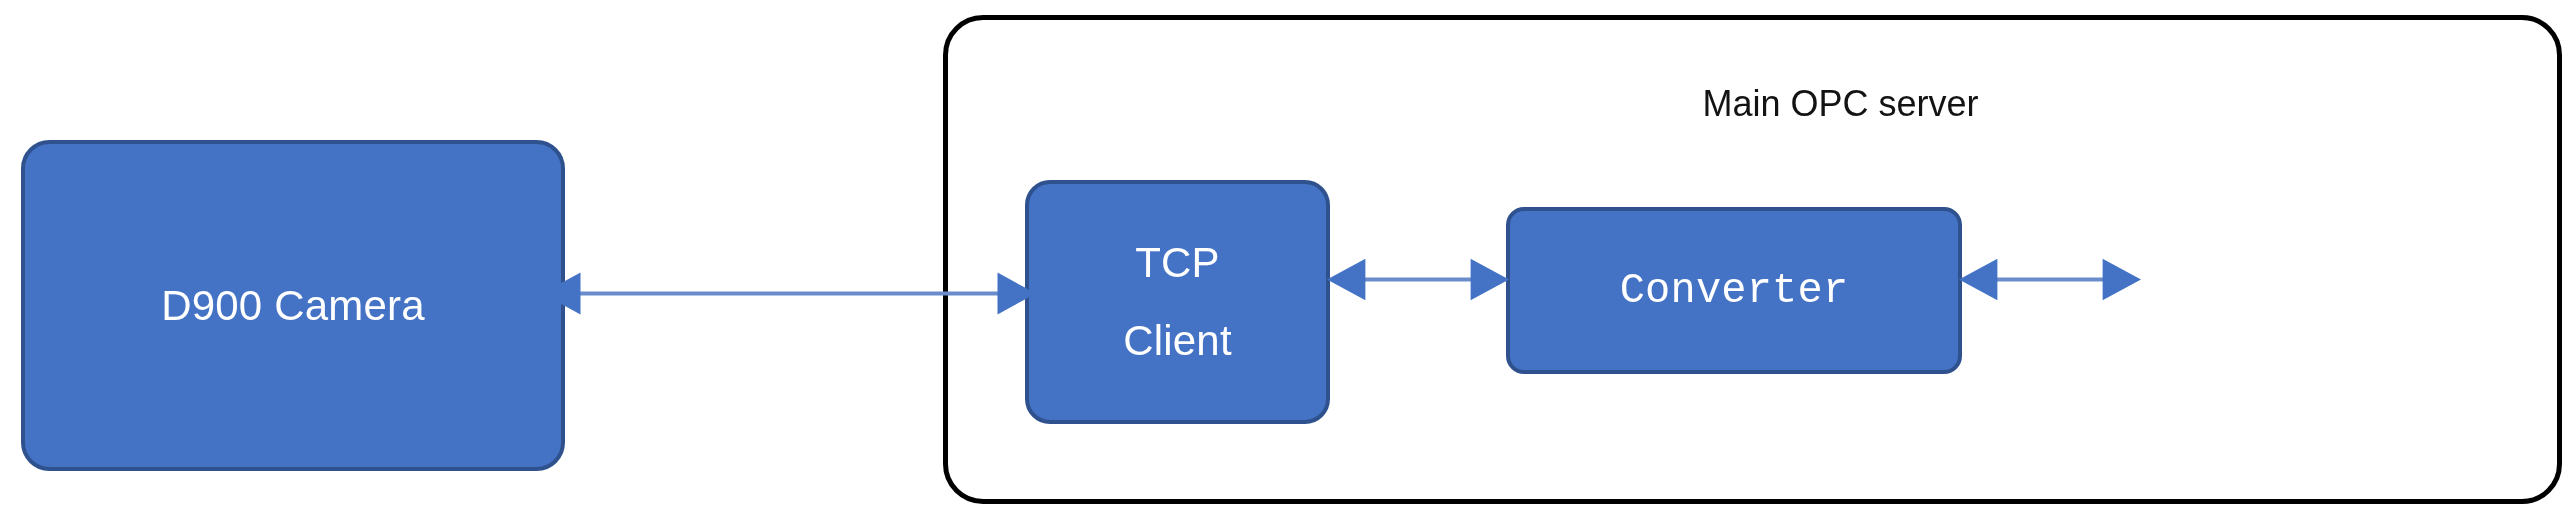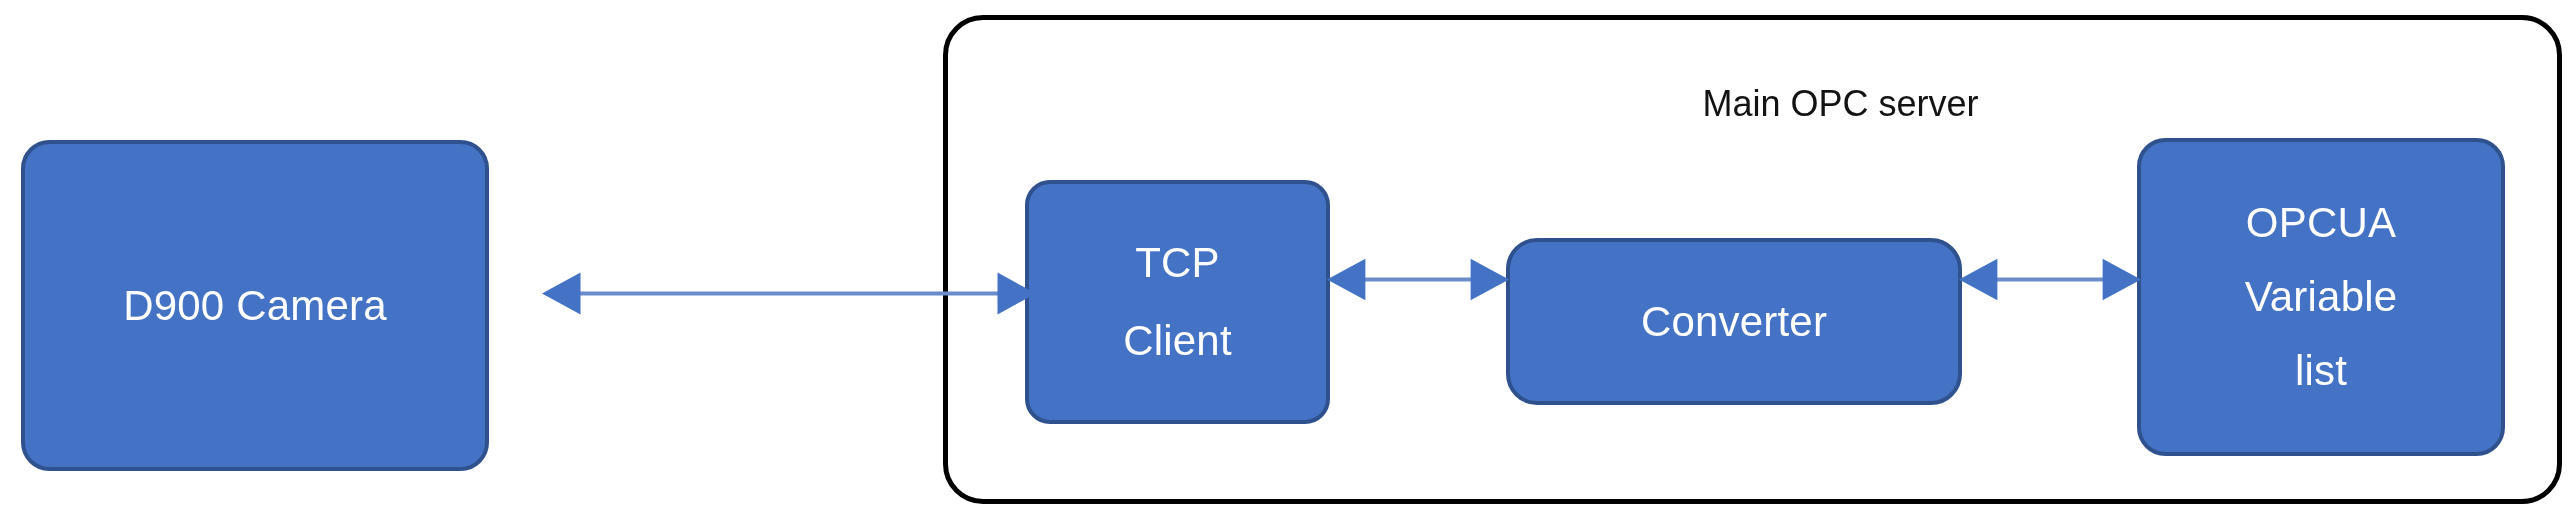--- a/index.html
+++ b/index.html
@@ -62,33 +62,34 @@
     text-align: center;
     font-size: 36px;
     line-height: 50px;
     color: #131313;
     z-index: 2;
     white-space: nowrap;
   }
 
   
   #node-camera {
-    left: 21px;  top: 140px;  width: 468px;  height: 331px;
+    left: 21px;  top: 140px;  width: 544px;  height: 331px;
     font-size: 42px; line-height: 74px;
     border-radius: 28.5px;
   }
   #node-tcp-client {
     left: 1025px; top: 180px; width: 305px; height: 244px;
     font-size: 42px; line-height: 78px;
     border-radius: 25px;
   }
   #node-converter {
-    left: 1506px; top: 238px; width: 456px; height: 167px;
+    left: 1506px; top: 207px; width: 456px; height: 167px;
     font-size: 42px; line-height: 50px;
-    border-radius: 31px;
+    border-radius: 18px;
+    font-family: Liberation Mono, monospace;
   }
   #node-opcua-list {
     left: 2137px; top: 138px; width: 368px; height: 318px;
     font-size: 42px; line-height: 74px;
     border-radius: 28.5px;
   }
 
   
   .connector {
     position: absolute;
@@ -112,25 +113,20 @@
 
   <div id="node-tcp-client" class="node">
     <span class="line">TCP</span>
     <span class="line">Client</span>
   </div>
 
   <div id="node-converter" class="node">
     <span class="line">Converter</span>
   </div>
 
-  <div id="node-opcua-list" class="node">
-    <span class="line">OPCUA</span>
-    <span class="line">Variable</span>
-    <span class="line">list</span>
-  </div>
 
   <div class="connector" style="left:542px; top:269px; width:494px; height:49px;">
     <svg width="494" height="49" viewBox="0 0 590 58">
       <line x1="36" y1="29" x2="554" y2="29" stroke="#6A8CCB" stroke-width="5"></line>
       <polygon points="0,29 46,4 46,54" fill="#4472C4"></polygon>
       <polygon points="590,29 544,4 544,54" fill="#4472C4"></polygon>
     </svg>
   </div>
 
   <div class="connector" style="left:1327px; top:255px; width:182px; height:49px;">

